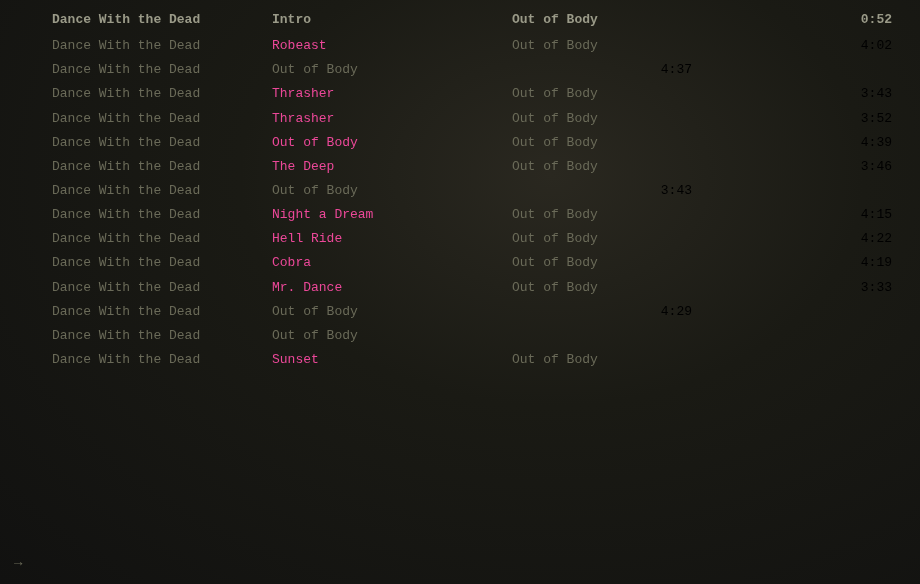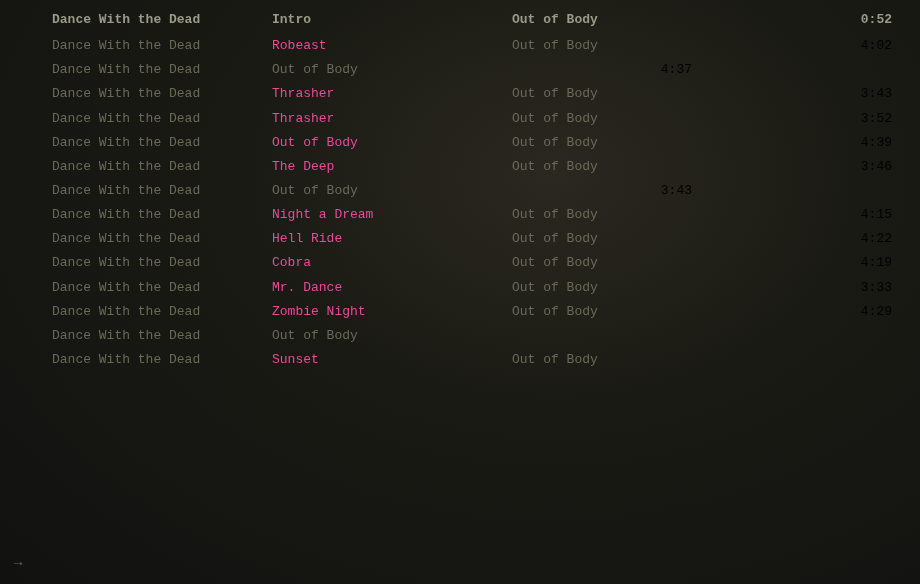--- a/index.html
+++ b/index.html
@@ -147,21 +147,20 @@
       <span class="col-duration">4:19</span>
     </div>
     <div class="track-row">
       <span class="col-artist">Dance With the Dead</span>
       <span class="col-title">Mr. Dance</span>
       <span class="col-album">Out of Body</span>
       <span class="col-duration">3:33</span>
     </div>
     <div class="track-row">
       <span class="col-artist">Dance With the Dead</span>
-      <span class="col-title">Zombie Night</span>
       <span class="col-album">Out of Body</span>
       <span class="col-duration">4:29</span>
     </div>
     <div class="track-row">
       <span class="col-artist">Dance With the Dead</span>
       <span class="col-album">Out of Body</span>
     </div>
     <div class="track-row">
       <span class="col-artist">Dance With the Dead</span>
       <span class="col-title">Sunset</span>

